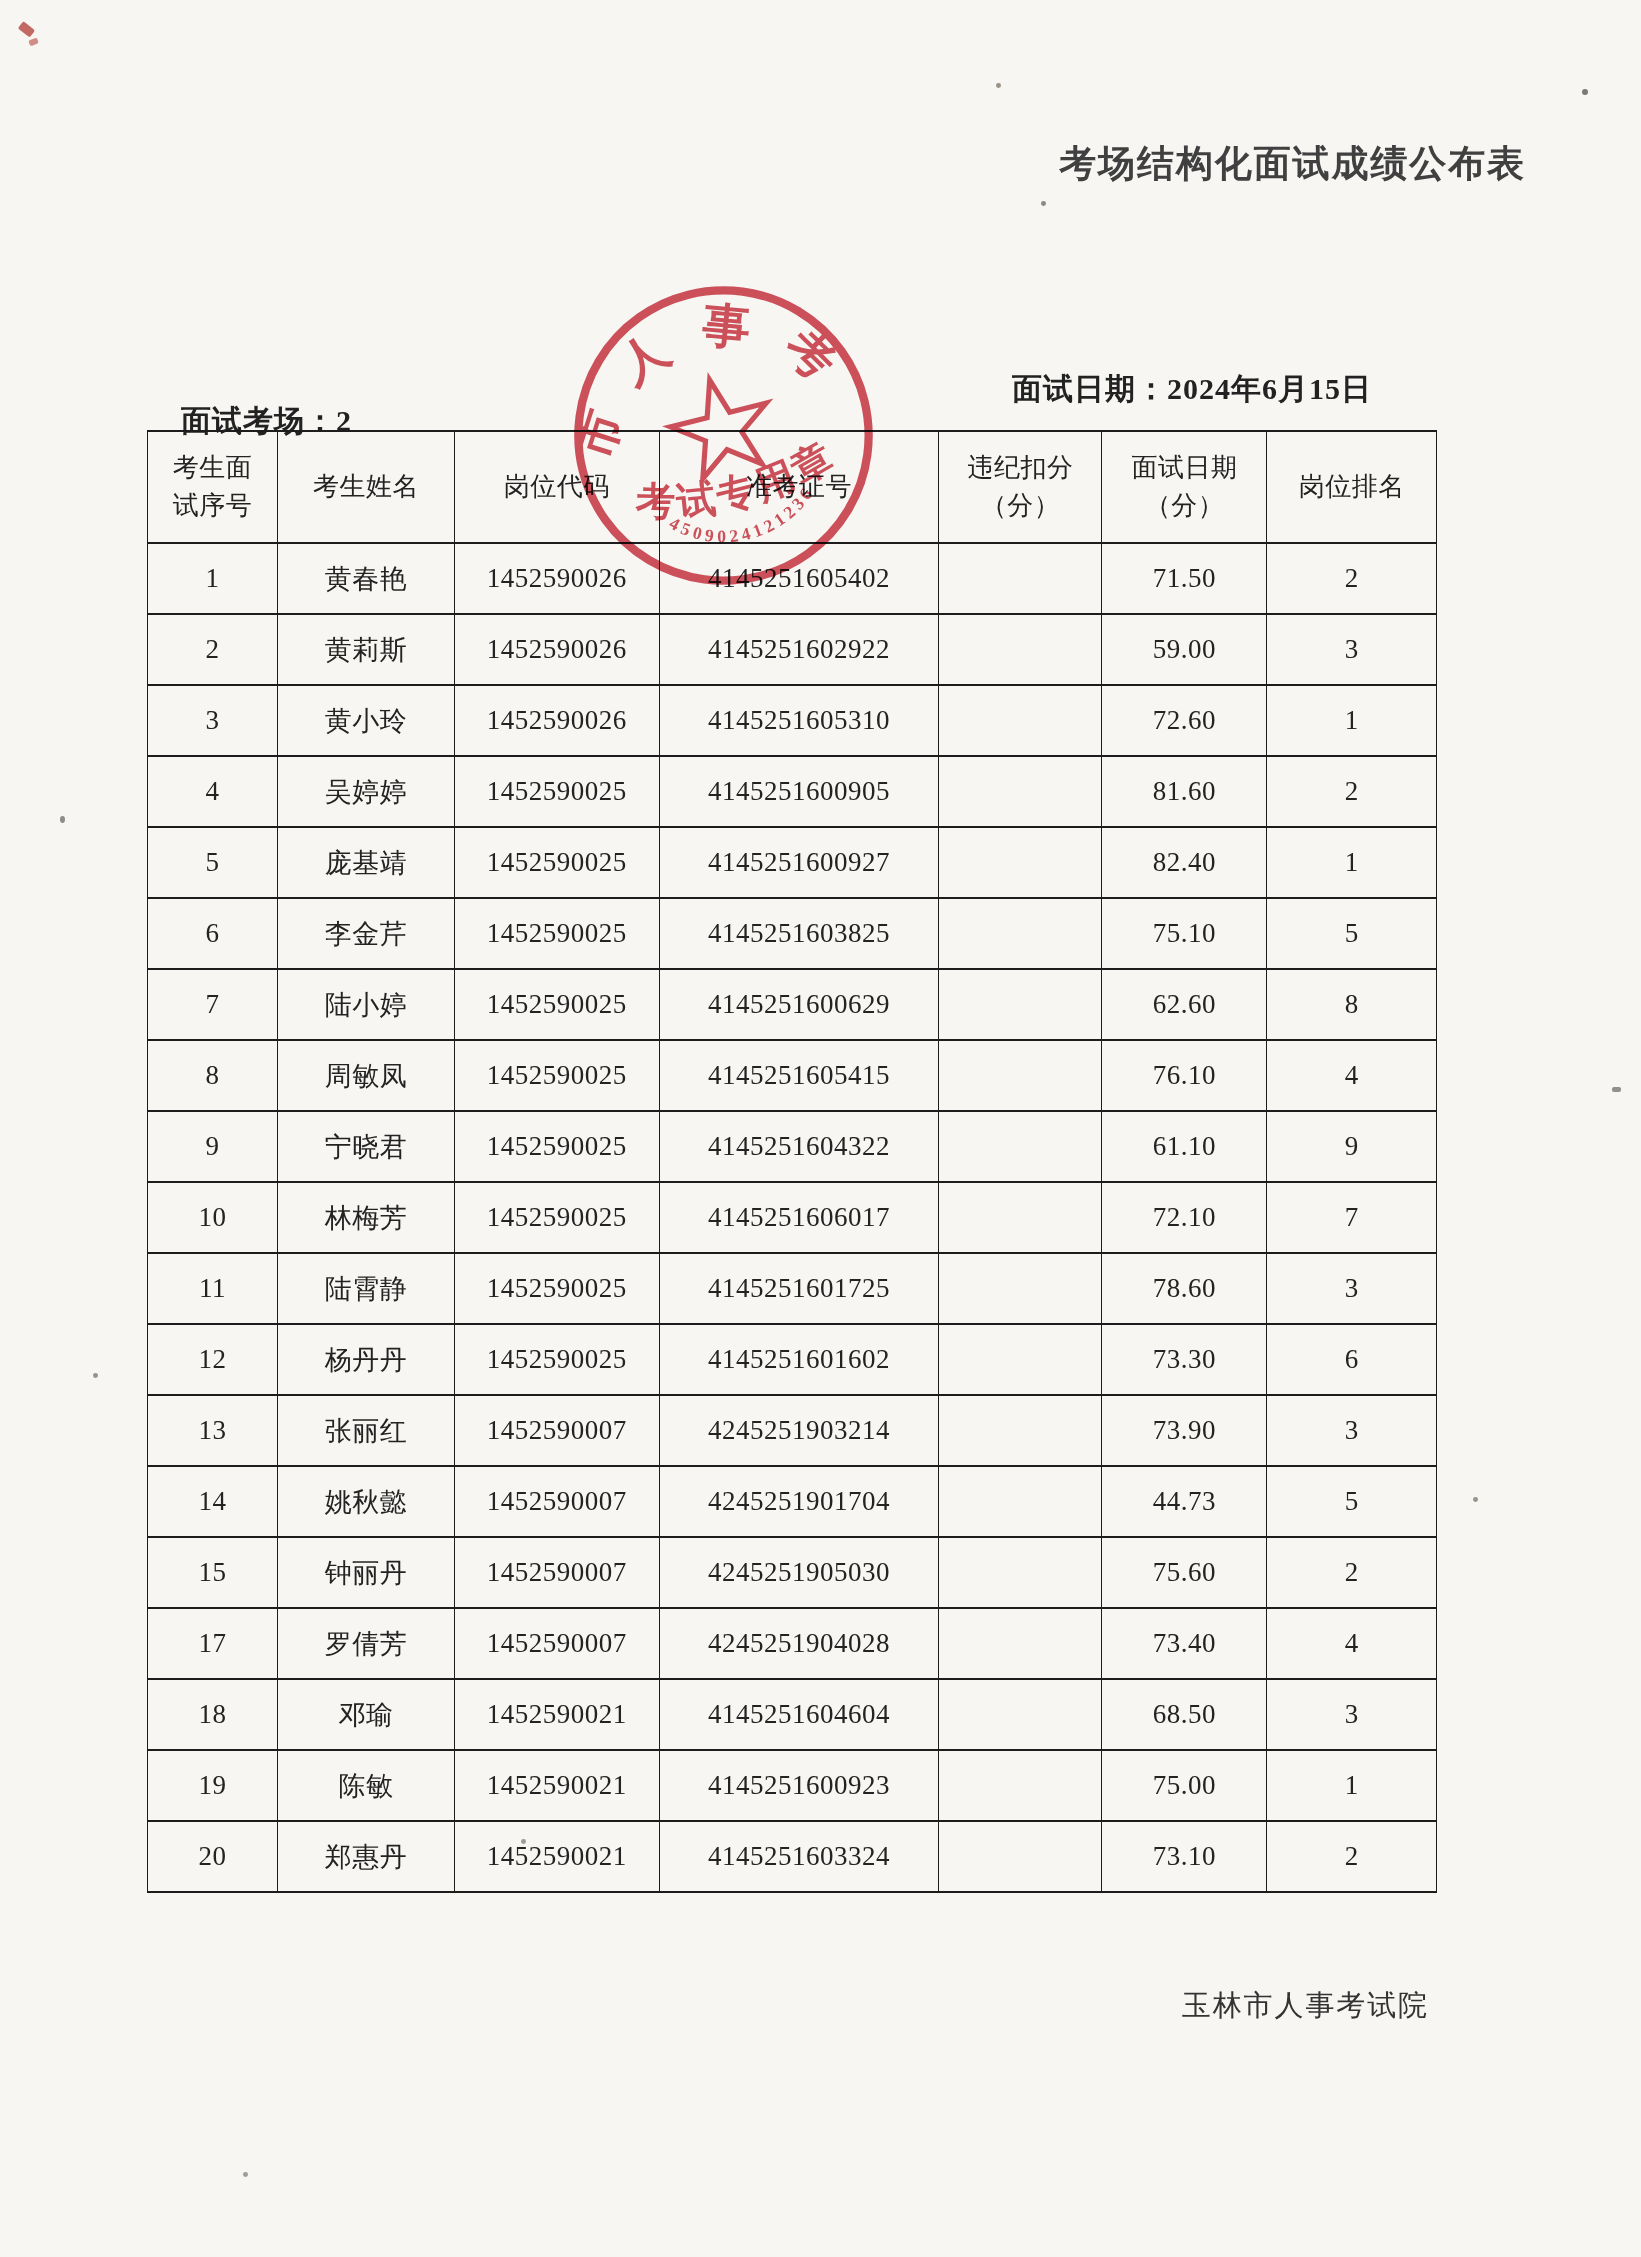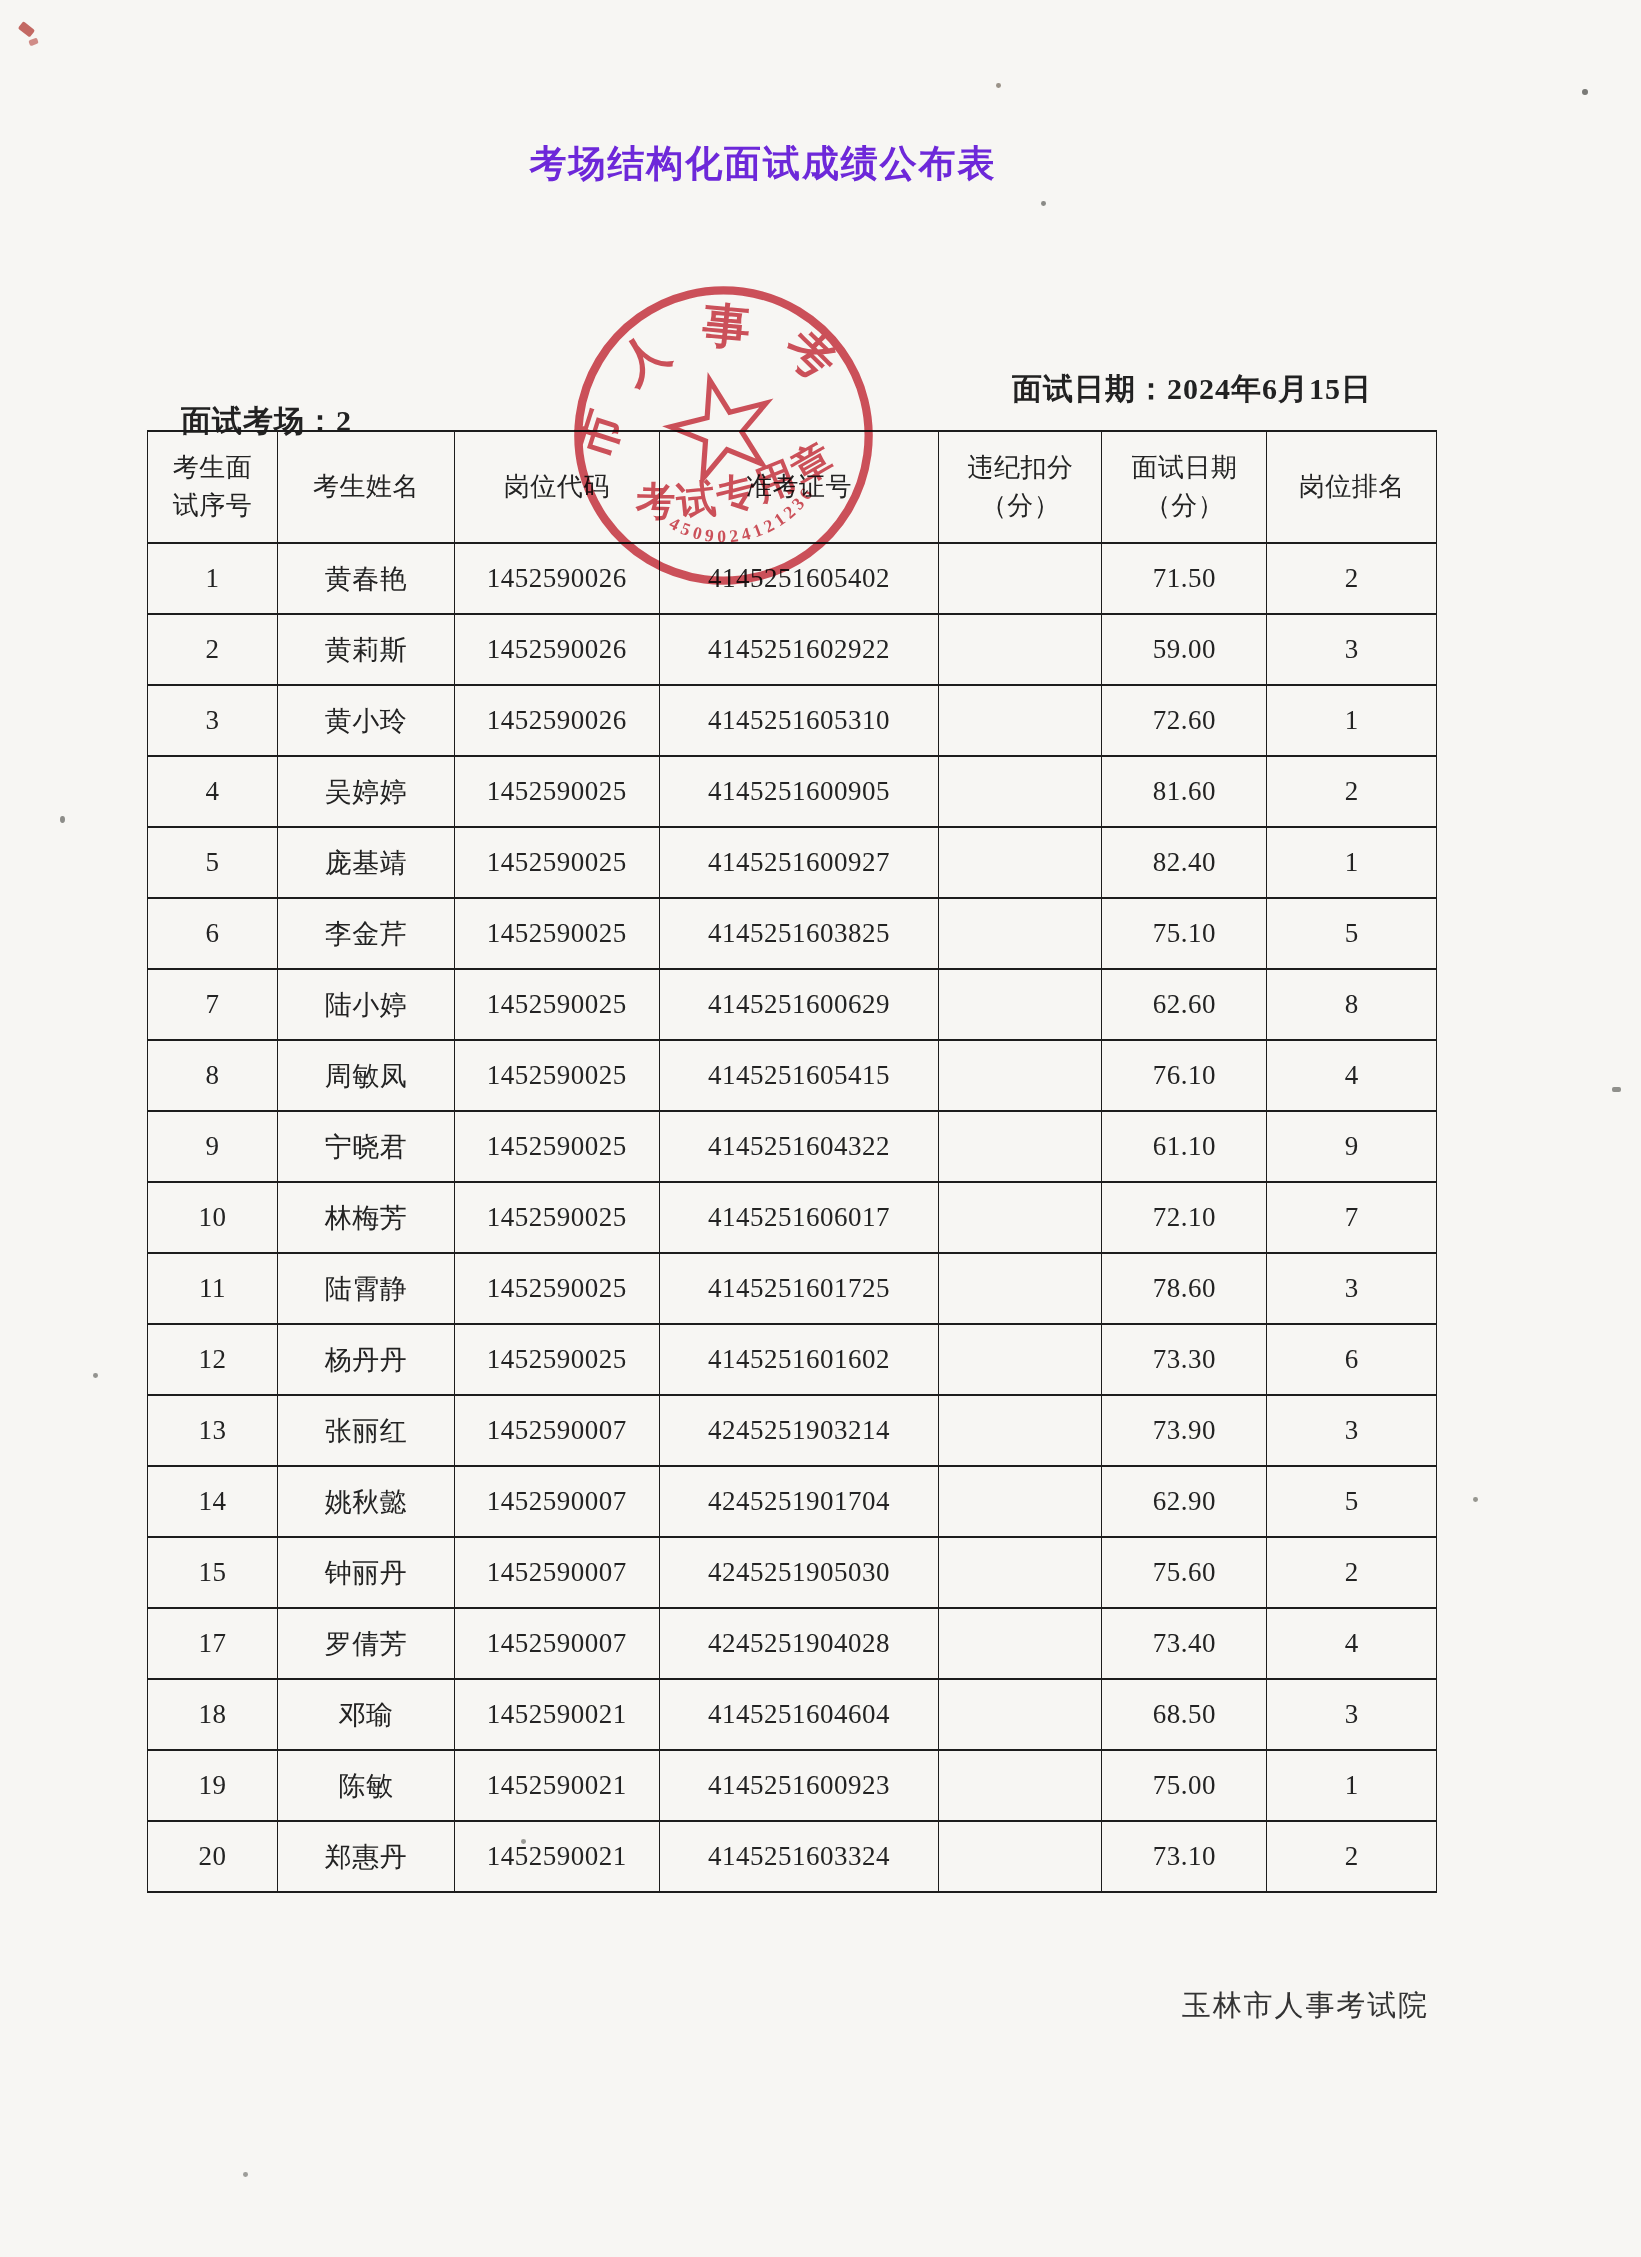--- a/index.html
+++ b/index.html
@@ -7,23 +7,23 @@
     position:relative;
     width:1641px;height:2257px;
     margin:0 auto;
     background:#f7f6f3;
     font-family:"Liberation Serif","DejaVu Serif",serif;
     color:#262626;
     overflow:hidden;
   }
   .title{
     position:absolute;left:0;top:139px;width:1526px;
-    text-align:center;
+    text-align:right;
     font-size:37px;font-weight:bold;letter-spacing:1.9px;
-    color:#6d28d9;
+    color:#404040;
   }
   .meta{
     position:absolute;top:369px;
     font-size:30px;font-weight:bold;color:#222;
     letter-spacing:1px;
   }
   .meta.venue{left:181px;margin-top:32px;}
   .meta.date{left:1012px;}
   table.results{
     position:absolute;left:147px;top:430px;width:1290px;
@@ -207,21 +207,21 @@
           <td class="cell-deduction"></td>
           <td class="cell-score">73.90</td>
           <td class="cell-rank">3</td>
         </tr>
         <tr>
           <td class="cell-seq">14</td>
           <td class="cell-name">姚秋懿</td>
           <td class="cell-post_code">1452590007</td>
           <td class="cell-ticket_no">4245251901704</td>
           <td class="cell-deduction"></td>
-          <td class="cell-score">62.90</td>
+          <td class="cell-score">44.73</td>
           <td class="cell-rank">5</td>
         </tr>
         <tr>
           <td class="cell-seq">15</td>
           <td class="cell-name">钟丽丹</td>
           <td class="cell-post_code">1452590007</td>
           <td class="cell-ticket_no">4245251905030</td>
           <td class="cell-deduction"></td>
           <td class="cell-score">75.60</td>
           <td class="cell-rank">2</td>

